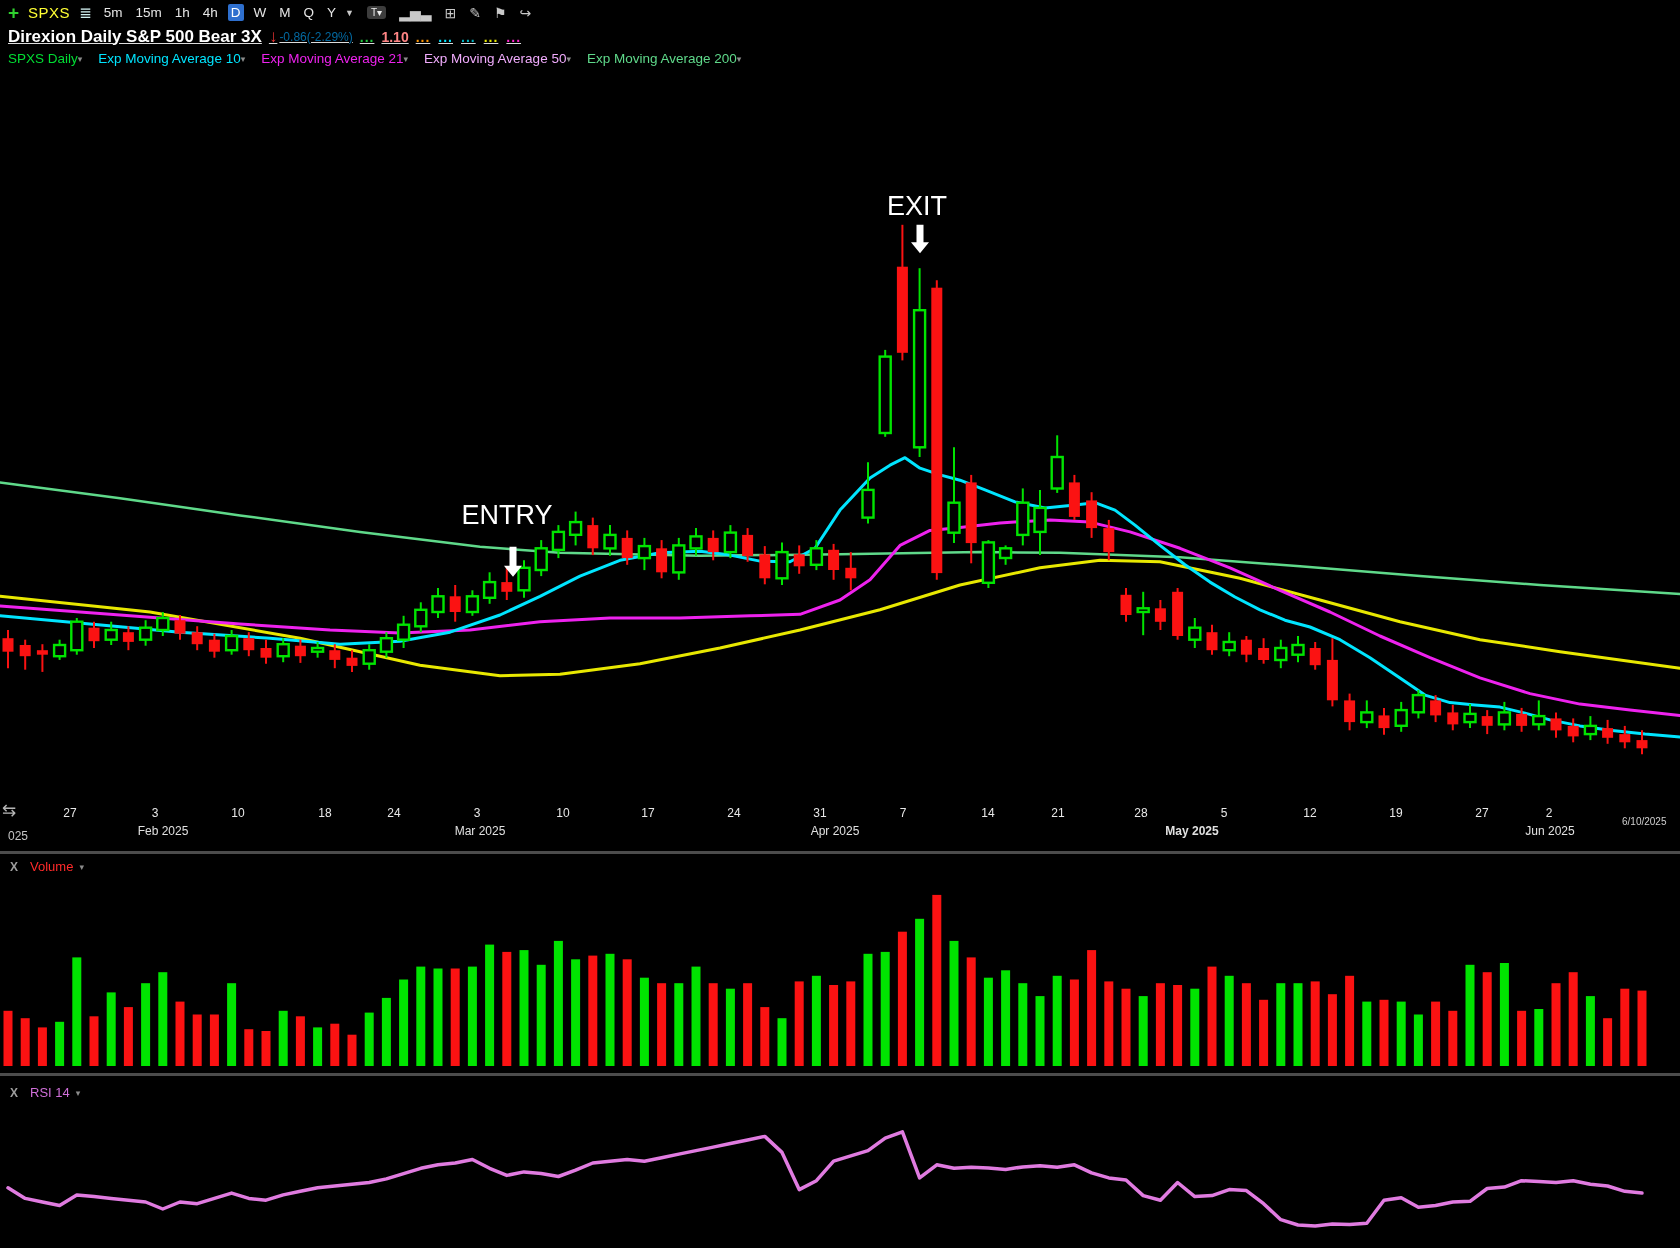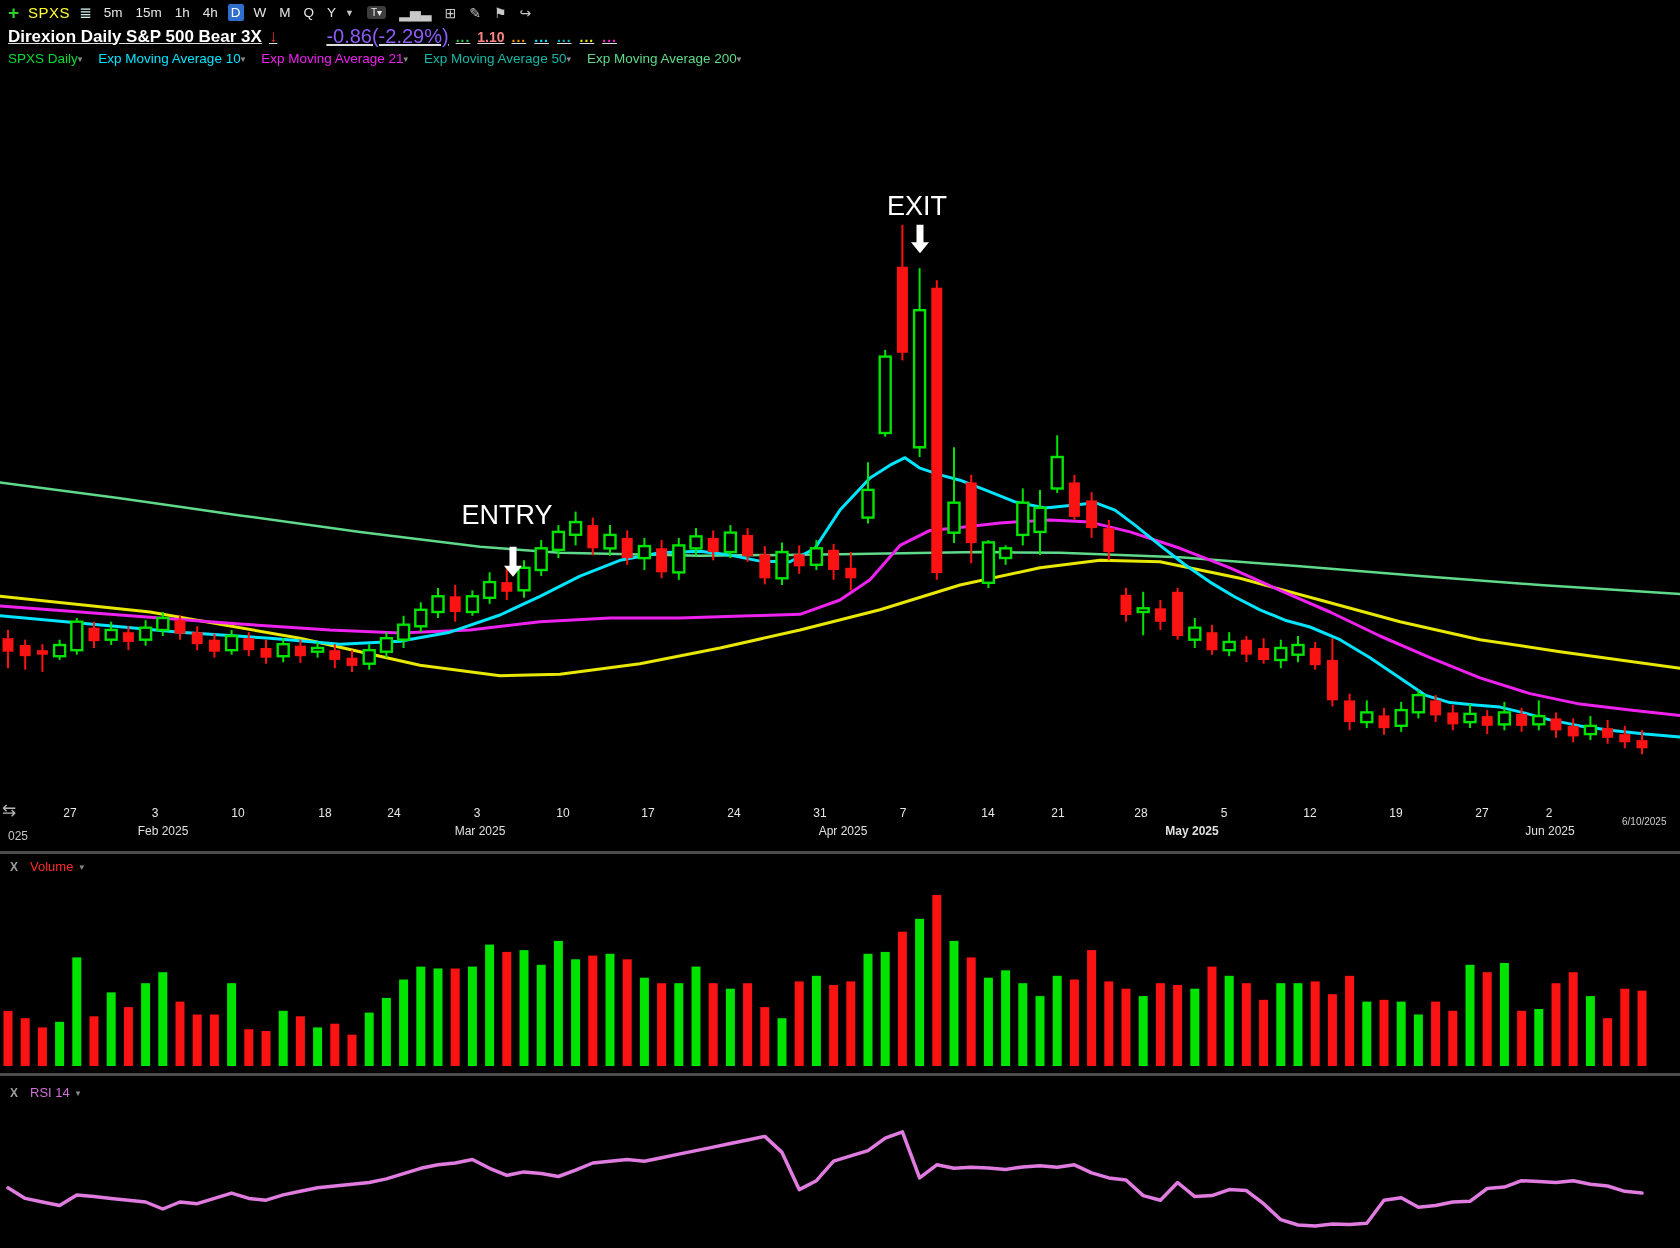--- a/index.html
+++ b/index.html
@@ -14,21 +14,21 @@
   .tf{color:#e6e6e6;font-size:13.5px;padding:1px 3px;cursor:default;}
   .tf.active{background:#2e6fce;color:#fff;border-radius:2px;}
   .tf-caret{color:#c9c9c9;font-size:9px;margin-left:-3px;}
   .tool{color:#c9c9c9;font-size:14px;}
   .tool.boxed{background:#3d3d3d;border-radius:3px;font-size:10px;padding:1px 4px;color:#eee;}
   
   .titlerow{position:absolute;top:25px;left:8px;height:23px;display:flex;align-items:center;
             gap:7px;font-size:17px;text-decoration:underline;}
   .tname{color:#fff;font-weight:bold;}
   .tdown{color:#e33;font-weight:bold;margin-right:-5px;}
-  .tchange{color:#8b5cf6;font-size:20px;margin-left:47px;}
+  .tchange{color:#0369a1;font-size:12px;}
   .tvalue{color:#ff8585;font-weight:bold;font-size:14px;}
   .dots{font-weight:bold;font-size:14px;letter-spacing:1px;line-height:8px;}
   
   .legendrow{position:absolute;top:51px;left:8px;display:flex;gap:16px;font-size:13.5px;align-items:center;}
   .lg{display:flex;align-items:center;}
   .lg .caret{color:#8b8b8b;font-size:9px;}
   
   svg{display:block;position:absolute;left:0;}
   #price-svg{top:72px;}
   #vol-svg{top:878px;}
@@ -98,21 +98,21 @@
     </span>
     <span class="lg">
       <span style="color:#00e5ff">Exp Moving Average 10</span>
       <span class="caret">▾</span>
     </span>
     <span class="lg">
       <span style="color:#ee22ee">Exp Moving Average 21</span>
       <span class="caret">▾</span>
     </span>
     <span class="lg">
-      <span style="color:#14b8a6">Exp Moving Average 50</span>
+      <span style="color:#f0abfc">Exp Moving Average 50</span>
       <span class="caret">▾</span>
     </span>
     <span class="lg">
       <span style="color:#5fd98a">Exp Moving Average 200</span>
       <span class="caret">▾</span>
     </span>
   </div>
 
 <svg id="price-svg" width="1680" height="730">
     <polyline points="0,410.4 120,426.2 240,443.4 360,459.9 480,474.8 560,480.8 700,483.8 840,482.3 980,480.1 1060,480.8 1180,485.3 1300,494.3 1420,504.1 1540,513.0 1680,522.0" fill="none" stroke="#5fd98a" stroke-width="2.5" stroke-linejoin="round" stroke-linecap="round"></polyline>
@@ -335,21 +335,21 @@
     <span class="day-tick" style="left:988px;top:806px;">14</span>
     <span class="day-tick" style="left:1058px;top:806px;">21</span>
     <span class="day-tick" style="left:1141px;top:806px;">28</span>
     <span class="day-tick" style="left:1224px;top:806px;">5</span>
     <span class="day-tick" style="left:1310px;top:806px;">12</span>
     <span class="day-tick" style="left:1396px;top:806px;">19</span>
     <span class="day-tick" style="left:1482px;top:806px;">27</span>
     <span class="day-tick" style="left:1549px;top:806px;">2</span>
     <span class="month-tick" style="left:163px;top:824px;">Feb 2025</span>
     <span class="month-tick" style="left:480px;top:824px;">Mar 2025</span>
-    <span class="month-tick" style="left:835px;top:824px;margin-left:8px;">Apr 2025</span>
+    <span class="month-tick" style="left:835px;top:824px;">Apr 2025</span>
     <span class="month-tick" style="left:1192px;top:824px;font-weight:bold;">May 2025</span>
     <span class="month-tick" style="left:1550px;top:824px;">Jun 2025</span>
   </div>
 
 <div class="divider" style="top:851px;"></div>
 
 <div class="panel-header" style="left:10px;top:859px;">
   <span class="x-close">X</span>
   <span id="vol-title" style="color: rgb(255, 42, 42); text-align: center;">Volume</span>
   <span class="ph-caret">▾</span>

